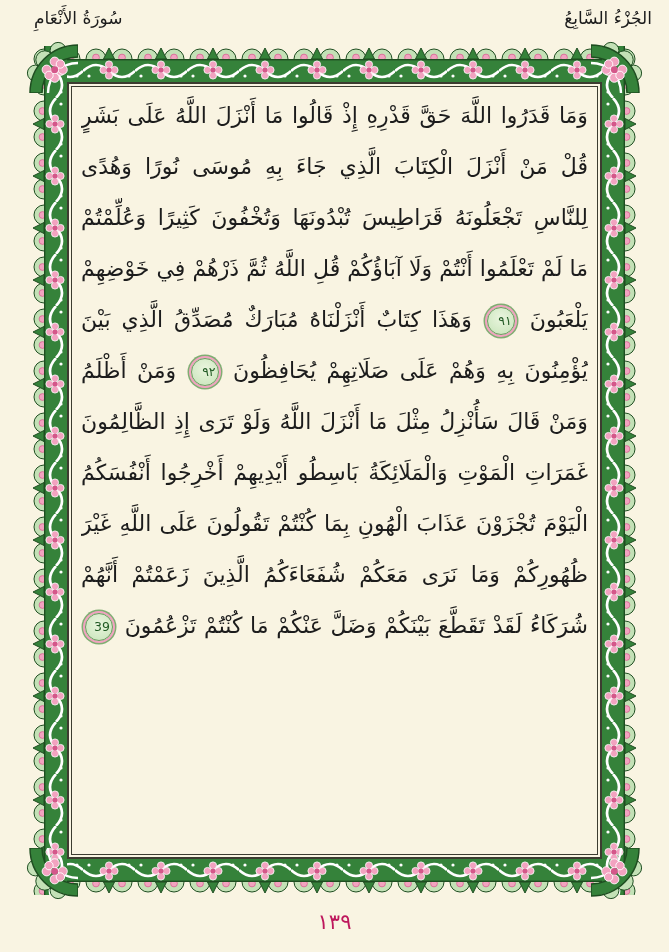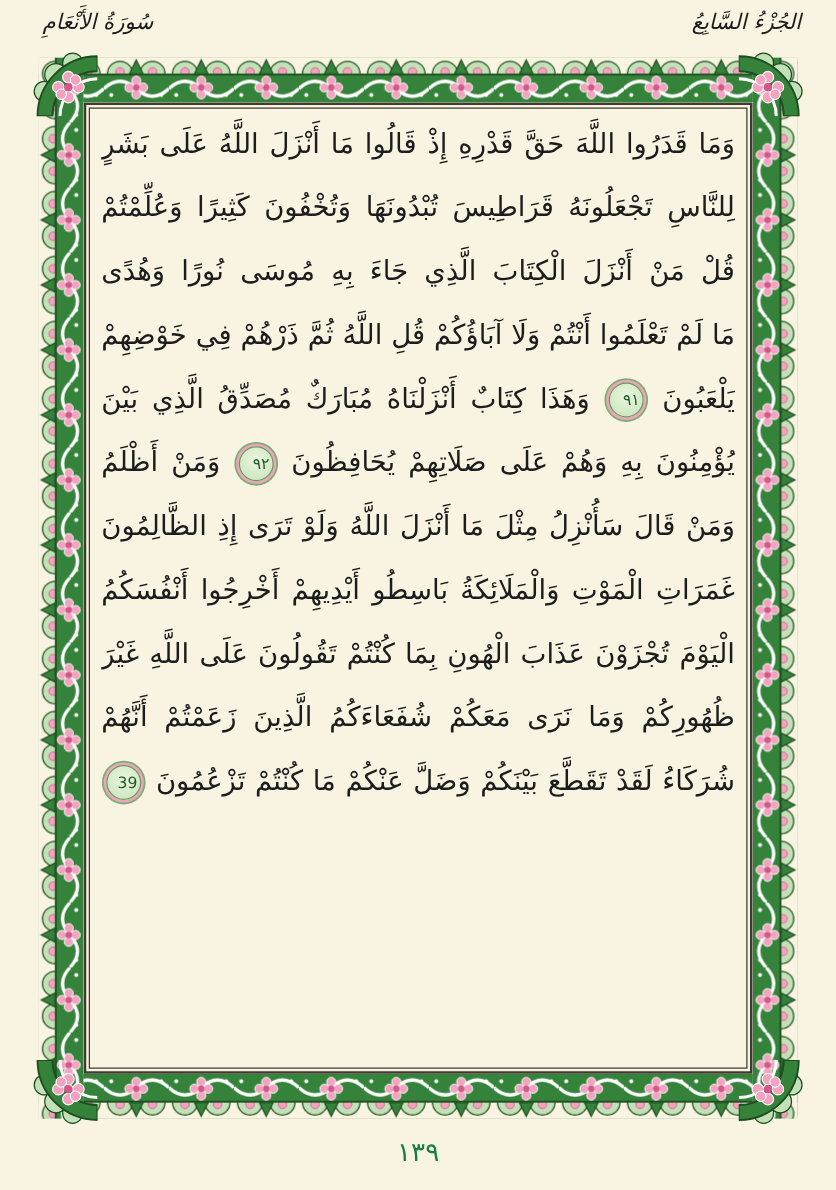--- a/index.html
+++ b/index.html
@@ -2,22 +2,22 @@
 <html lang="ar" style="--page-bg: #f9f4e2; --ink: #1c1c1c; --band-green: #35823a; --band-green-dark: #1e4d20; --scallop-green: #c3e1b6; --flower-pink: #f2a3c0; --flower-pink-dark: #d4578a; --marker-green: #cfe8c2; --frame-line: #3c3c30;"><head>
 <meta charset="utf-8">
 <style>
   html,body{margin:0;padding:0;}
   body{
     width:669px;height:952px;position:relative;overflow:hidden;
     background:var(--page-bg,#f9f4e2);
     font-family:"DejaVu Sans", sans-serif;
     color:var(--ink,#1c1c1c);
   }
-  .hdr{position:absolute;top:8px;font-size:17px;direction:rtl;color:var(--ink);font-style:italic;}
-  .hdr-juz{right:28px;}
+  .hdr{position:absolute;top:8px;font-size:17px;direction:rtl;color:var(--ink);}
+  .hdr-juz{right:17px;}
   .hdr-surah{left:34px;}
   .frame{position:absolute;left:31px;top:46px;width:607px;height:849px;}
   .strip{position:absolute;line-height:0;}
   .strip-top{left:0;top:0;width:607px;height:36px;}
   .strip-bottom{left:0;top:813px;width:607px;height:36px;}
   .strip-left{left:0;top:0;width:36px;height:849px;}
   .strip-right{left:571px;top:0;width:36px;height:849px;}
   .corner{position:absolute;width:54px;height:54px;line-height:0;z-index:3;}
   .corner-tl{left:-7px;top:-7px;}
   .corner-tr{left:560px;top:-7px;transform:rotate(90deg);}
@@ -39,21 +39,21 @@
   .vmark{
     display:inline-block;min-width:22px;height:26px;line-height:25px;
     border-radius:50%;text-align:right;vertical-align:middle;
     background:radial-gradient(circle at 50% 38%, #eaf5de 0%, var(--marker-green,#cfe8c2) 75%);
     border:1px solid #6a9a5f;
     box-shadow:0 0 0 2px var(--flower-pink,#f2a3c0), 0 0 0 3.5px #7fae72;
     font-size:12.5px;color:#215a24;margin:0 4px;padding:0 2px;
   }
   .page-num{
     position:absolute;left:0;right:0;bottom:10px;height:32px;
-    text-align:center;font-size:21px;direction:rtl;color:#15803d;
+    text-align:center;font-size:21px;direction:rtl;color:#be185d;
   }
 </style>
 </head>
 <body>
 
 <div class="hdr hdr-juz">الجُزْءُ السَّابِعُ</div>
 <div class="hdr hdr-surah">سُورَةُ الأَنْعَامِ</div>
 
 <div class="frame">
   <div class="strip strip-top"><svg width="607" height="36" xmlns="http://www.w3.org/2000/svg">
@@ -217,22 +217,22 @@
       <circle cx="38.7" cy="30.7" r="4.6" fill="#f2a3c0" stroke="#ffffff" stroke-width="0.9"></circle>
       <circle cx="36.4" cy="25" r="4.2" fill="#f2a3c0" stroke="#ffffff" stroke-width="0.9"></circle>
       <circle cx="25" cy="36.4" r="4.2" fill="#f2a3c0" stroke="#ffffff" stroke-width="0.9"></circle>
       <circle cx="30.7" cy="30.7" r="3.4" fill="#d4578a"></circle>
     </g>
       </svg></div>
 
   <div class="text-panel">
     <div class="text-inner">
         <div class="qline"><span class="seg">وَمَا قَدَرُوا اللَّهَ حَقَّ قَدْرِهِ إِذْ قَالُوا مَا أَنْزَلَ اللَّهُ عَلَى بَشَرٍ مِنْ شَيْءٍ</span></div>
+        <div class="qline"><span class="seg">قُلْ مَنْ أَنْزَلَ الْكِتَابَ الَّذِي جَاءَ بِهِ مُوسَى نُورًا وَهُدًى</span></div>
         <div class="qline"><span class="seg">لِلنَّاسِ تَجْعَلُونَهُ قَرَاطِيسَ تُبْدُونَهَا وَتُخْفُونَ كَثِيرًا وَعُلِّمْتُمْ</span></div>
-        <div class="qline"><span class="seg">قُلْ مَنْ أَنْزَلَ الْكِتَابَ الَّذِي جَاءَ بِهِ مُوسَى نُورًا وَهُدًى</span></div>
         <div class="qline"><span class="seg">مَا لَمْ تَعْلَمُوا أَنْتُمْ وَلَا آبَاؤُكُمْ قُلِ اللَّهُ ثُمَّ ذَرْهُمْ فِي خَوْضِهِمْ</span></div>
         <div class="qline"><span class="seg">يَلْعَبُونَ</span> <span class="vmark">٩١</span> <span class="seg">وَهَذَا كِتَابٌ أَنْزَلْنَاهُ مُبَارَكٌ مُصَدِّقُ الَّذِي بَيْنَ</span></div>
         <div class="qline"><span class="seg">يُؤْمِنُونَ بِهِ وَهُمْ عَلَى صَلَاتِهِمْ يُحَافِظُونَ</span> <span class="vmark">٩٢</span> <span class="seg">وَمَنْ أَظْلَمُ مِمَّنِ</span></div>
         <div class="qline"><span class="seg">وَمَنْ قَالَ سَأُنْزِلُ مِثْلَ مَا أَنْزَلَ اللَّهُ وَلَوْ تَرَى إِذِ الظَّالِمُونَ فِي</span></div>
         <div class="qline"><span class="seg">غَمَرَاتِ الْمَوْتِ وَالْمَلَائِكَةُ بَاسِطُو أَيْدِيهِمْ أَخْرِجُوا أَنْفُسَكُمُ</span></div>
         <div class="qline"><span class="seg">الْيَوْمَ تُجْزَوْنَ عَذَابَ الْهُونِ بِمَا كُنْتُمْ تَقُولُونَ عَلَى اللَّهِ غَيْرَ</span></div>
         <div class="qline"><span class="seg">ظُهُورِكُمْ وَمَا نَرَى مَعَكُمْ شُفَعَاءَكُمُ الَّذِينَ زَعَمْتُمْ أَنَّهُمْ فِيكُمْ</span></div>
         <div class="qline"><span class="seg">شُرَكَاءُ لَقَدْ تَقَطَّعَ بَيْنَكُمْ وَضَلَّ عَنْكُمْ مَا كُنْتُمْ تَزْعُمُونَ</span> <span class="vmark">39</span></div>
       </div>
   </div>

